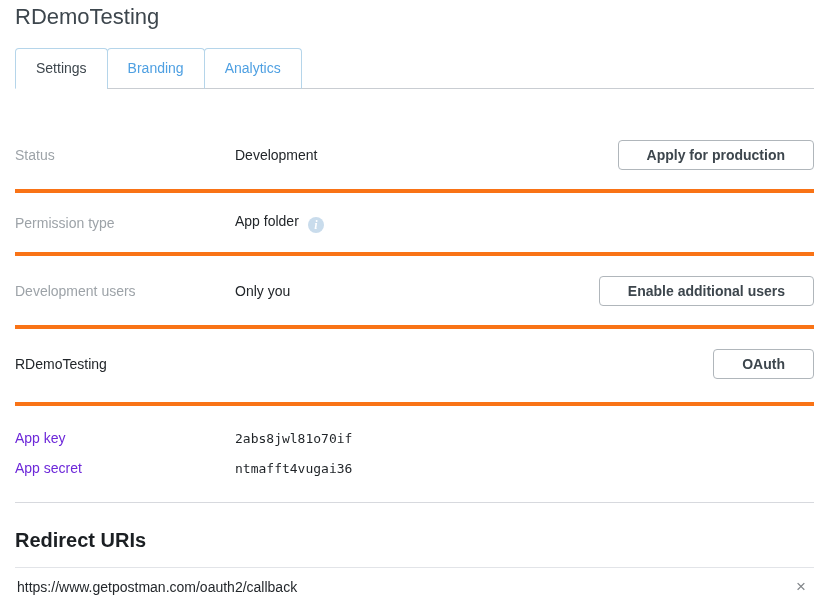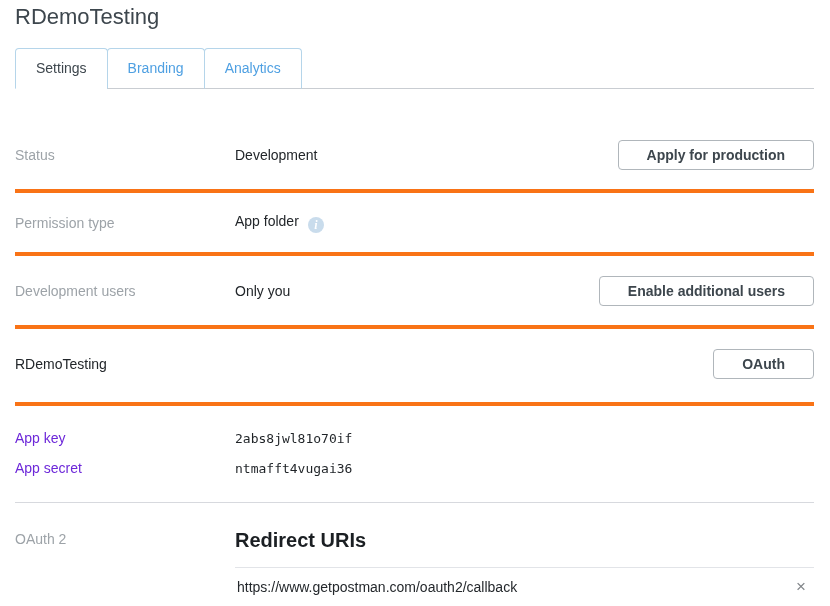--- a/index.html
+++ b/index.html
@@ -179,21 +179,20 @@
       <div class="label">App key</div>
       <div class="mono">2abs8jwl81o70if</div>
     </div>
     <div class="key-line">
       <div class="label">App secret</div>
       <div class="mono">ntmafft4vugai36</div>
     </div>
   </div>
 
   <div class="row-oauth">
-    <div class="label">OAuth 2</div>
     <div class="oauth-content">
       <div class="redirect-heading">Redirect URIs</div>
       <div class="uri-row">
         <span>https://www.getpostman.com/oauth2/callback</span>
         <span class="remove-x">×</span>
       </div>
     </div>
   </div>
 
 </div>

